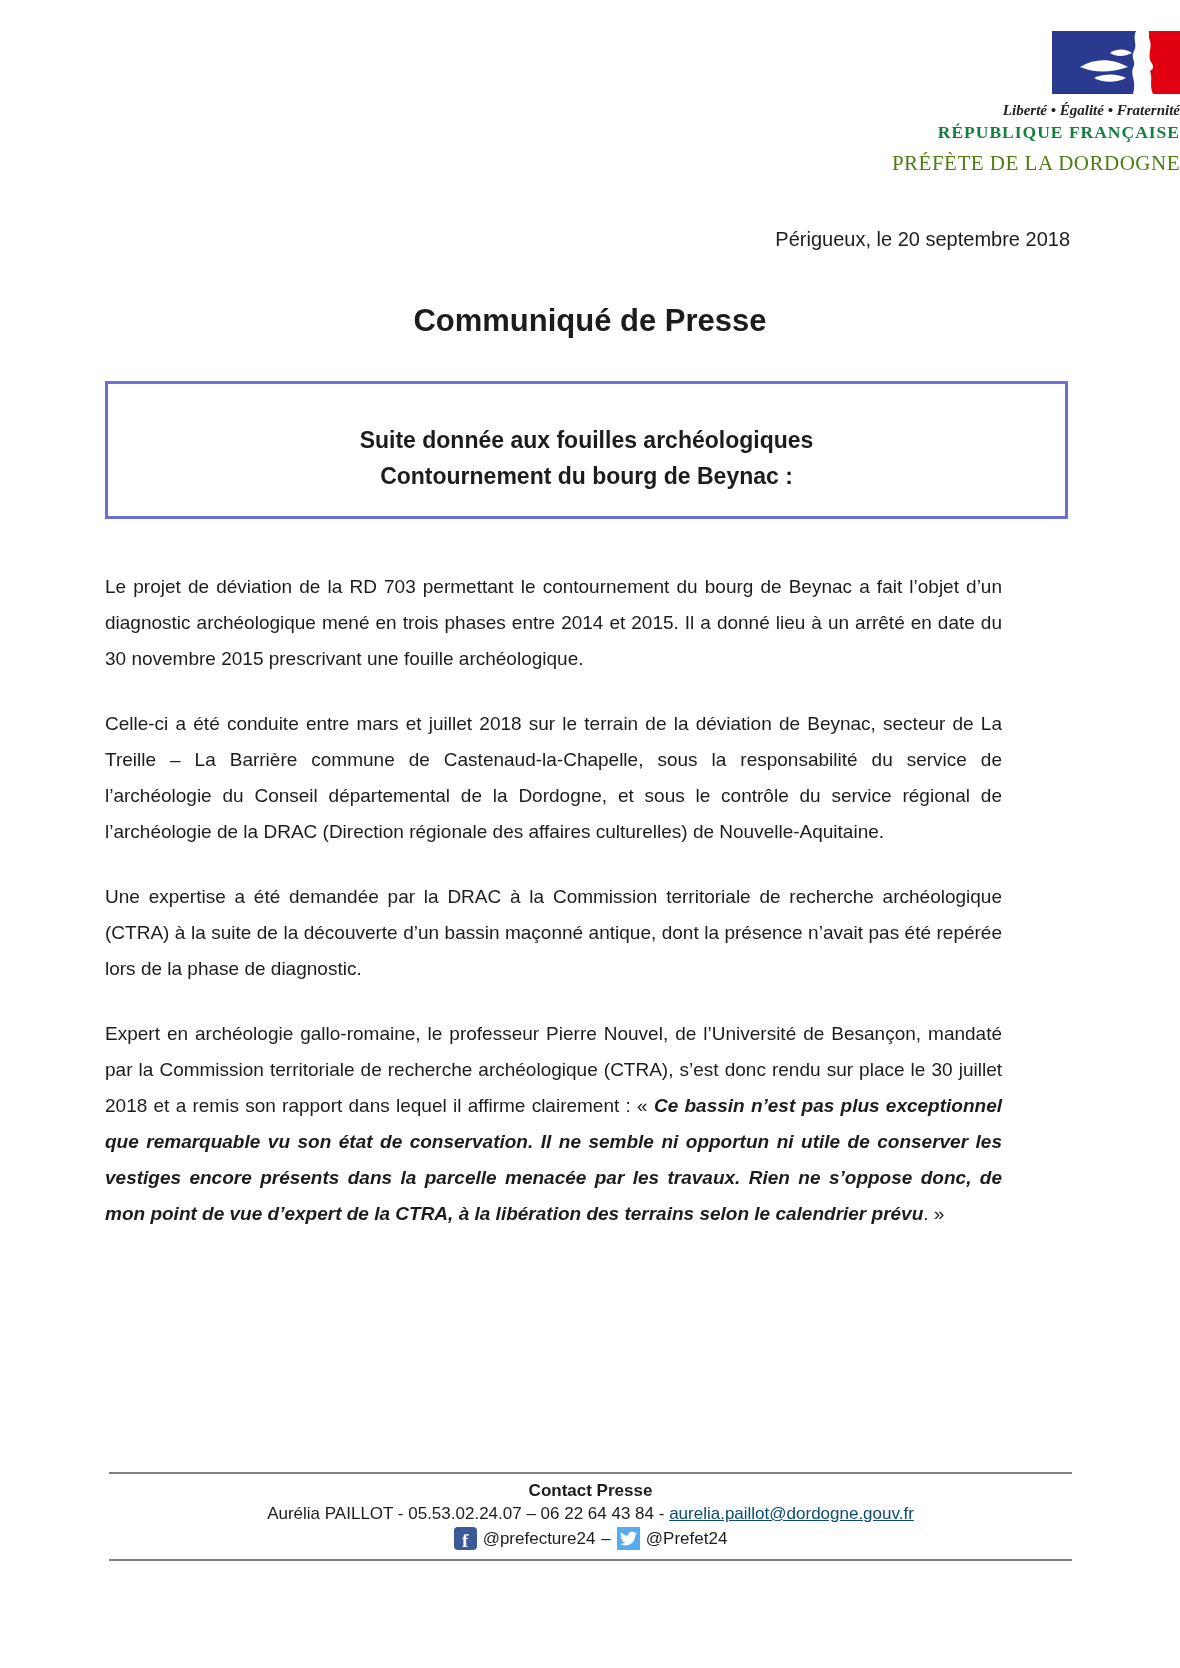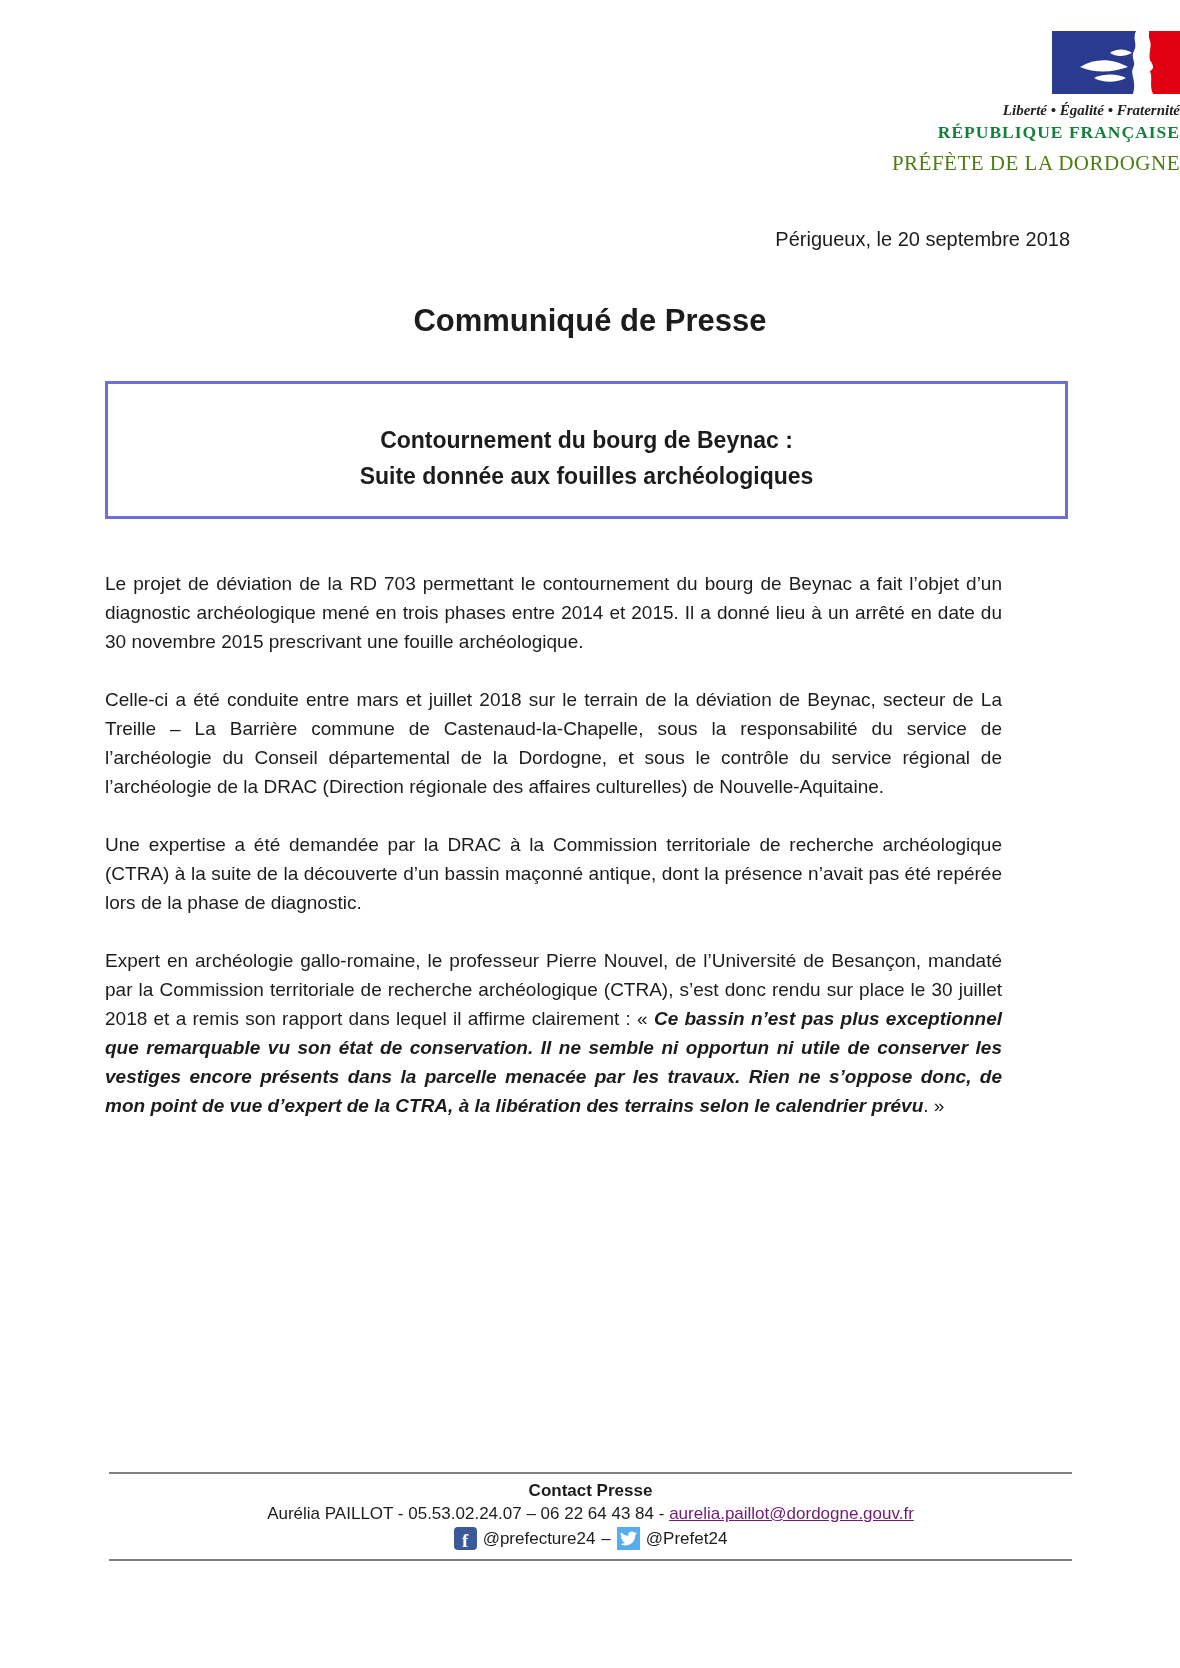--- a/index.html
+++ b/index.html
@@ -59,38 +59,38 @@
     font-size:23px; font-weight:bold; line-height:36px;
   }
   
   .body-text{
     margin:50px 0 0 105px;
     width:897px;
   }
   .body-text p{
     margin:0 0 29px 0;
     font-size:19px;
-    line-height:29px;
+    line-height:36px;
     text-align:justify;
   }
   .quote{ font-weight:bold; font-style:italic; }
   
   .footer{
     position:absolute;
     left:109px; top:1472px;
     width:963px;
     border-top:2px solid #7f7f7f;
     border-bottom:2px solid #7f7f7f;
     text-align:center;
     padding:5px 0 9px 0;
     font-size:17px;
     line-height:23px;
   }
   .footer .heading{ font-weight:bold; }
-  .footer a{ color:#701a75; }
+  .footer a{ color:#0c4a6e; }
   .social-line{
     display:flex; align-items:center; justify-content:center;
     gap:6px; margin-top:2px;
   }
   .fb-icon{
     display:inline-flex; align-items:center; justify-content:center;
     width:23px; height:23px; border-radius:4px;
     background:#3b5998; color:#fff;
     font-family:"Liberation Serif",serif;
     font-weight:bold; font-size:19px; line-height:1;
@@ -123,22 +123,22 @@
     <div class="motto">Liberté • Égalité • Fraternité</div>
     <div class="republic">RÉPUBLIQUE FRANÇAISE</div>
     <div class="prefecture">PRÉFÈTE DE LA DORDOGNE</div>
   </div>
 
   <div class="dateline">Périgueux, le 20 septembre 2018</div>
 
   <div class="doc-title">Communiqué de Presse</div>
 
   <div class="subject-box">
+    <div class="subject-line">Suite donnée aux fouilles archéologiques</div>
     <div class="subject-line">Contournement du bourg de Beynac :</div>
-    <div class="subject-line">Suite donnée aux fouilles archéologiques</div>
   </div>
 
   <div class="body-text">
     <p>Le projet de déviation de la RD 703 permettant le contournement du bourg de Beynac a fait l’objet d’un diagnostic archéologique mené en trois phases entre 2014 et 2015. Il a donné lieu à un arrêté en date du 30 novembre 2015 prescrivant une fouille archéologique.</p>
     <p>Celle-ci a été conduite entre mars et juillet 2018 sur le terrain de la déviation de Beynac, secteur de La Treille – La Barrière commune de Castenaud-la-Chapelle, sous la responsabilité du service de l’archéologie du Conseil départemental de la Dordogne, et sous le contrôle du service régional de l’archéologie de la DRAC (Direction régionale des affaires culturelles) de Nouvelle-Aquitaine.</p>
     <p>Une expertise a été demandée par la DRAC à la Commission territoriale de recherche archéologique (CTRA) à la suite de la découverte d’un bassin maçonné antique, dont la présence n’avait pas été repérée lors de la phase de diagnostic.</p>
     <p><span>Expert en archéologie gallo-romaine, le professeur Pierre Nouvel, de l’Université de Besançon, mandaté par la Commission territoriale de recherche archéologique (CTRA), s’est donc rendu sur place le 30 juillet 2018 et a remis son rapport dans lequel il affirme clairement : « </span><span class="quote">Ce bassin n’est pas plus exceptionnel que remarquable vu son état de conservation. Il ne semble ni opportun ni utile de conserver les vestiges encore présents dans la parcelle menacée par les travaux. Rien ne s’oppose donc, de mon point de vue d’expert de la CTRA, à la libération des terrains selon le calendrier prévu</span><span>. »</span></p>
   </div>
 
   <div class="footer">

